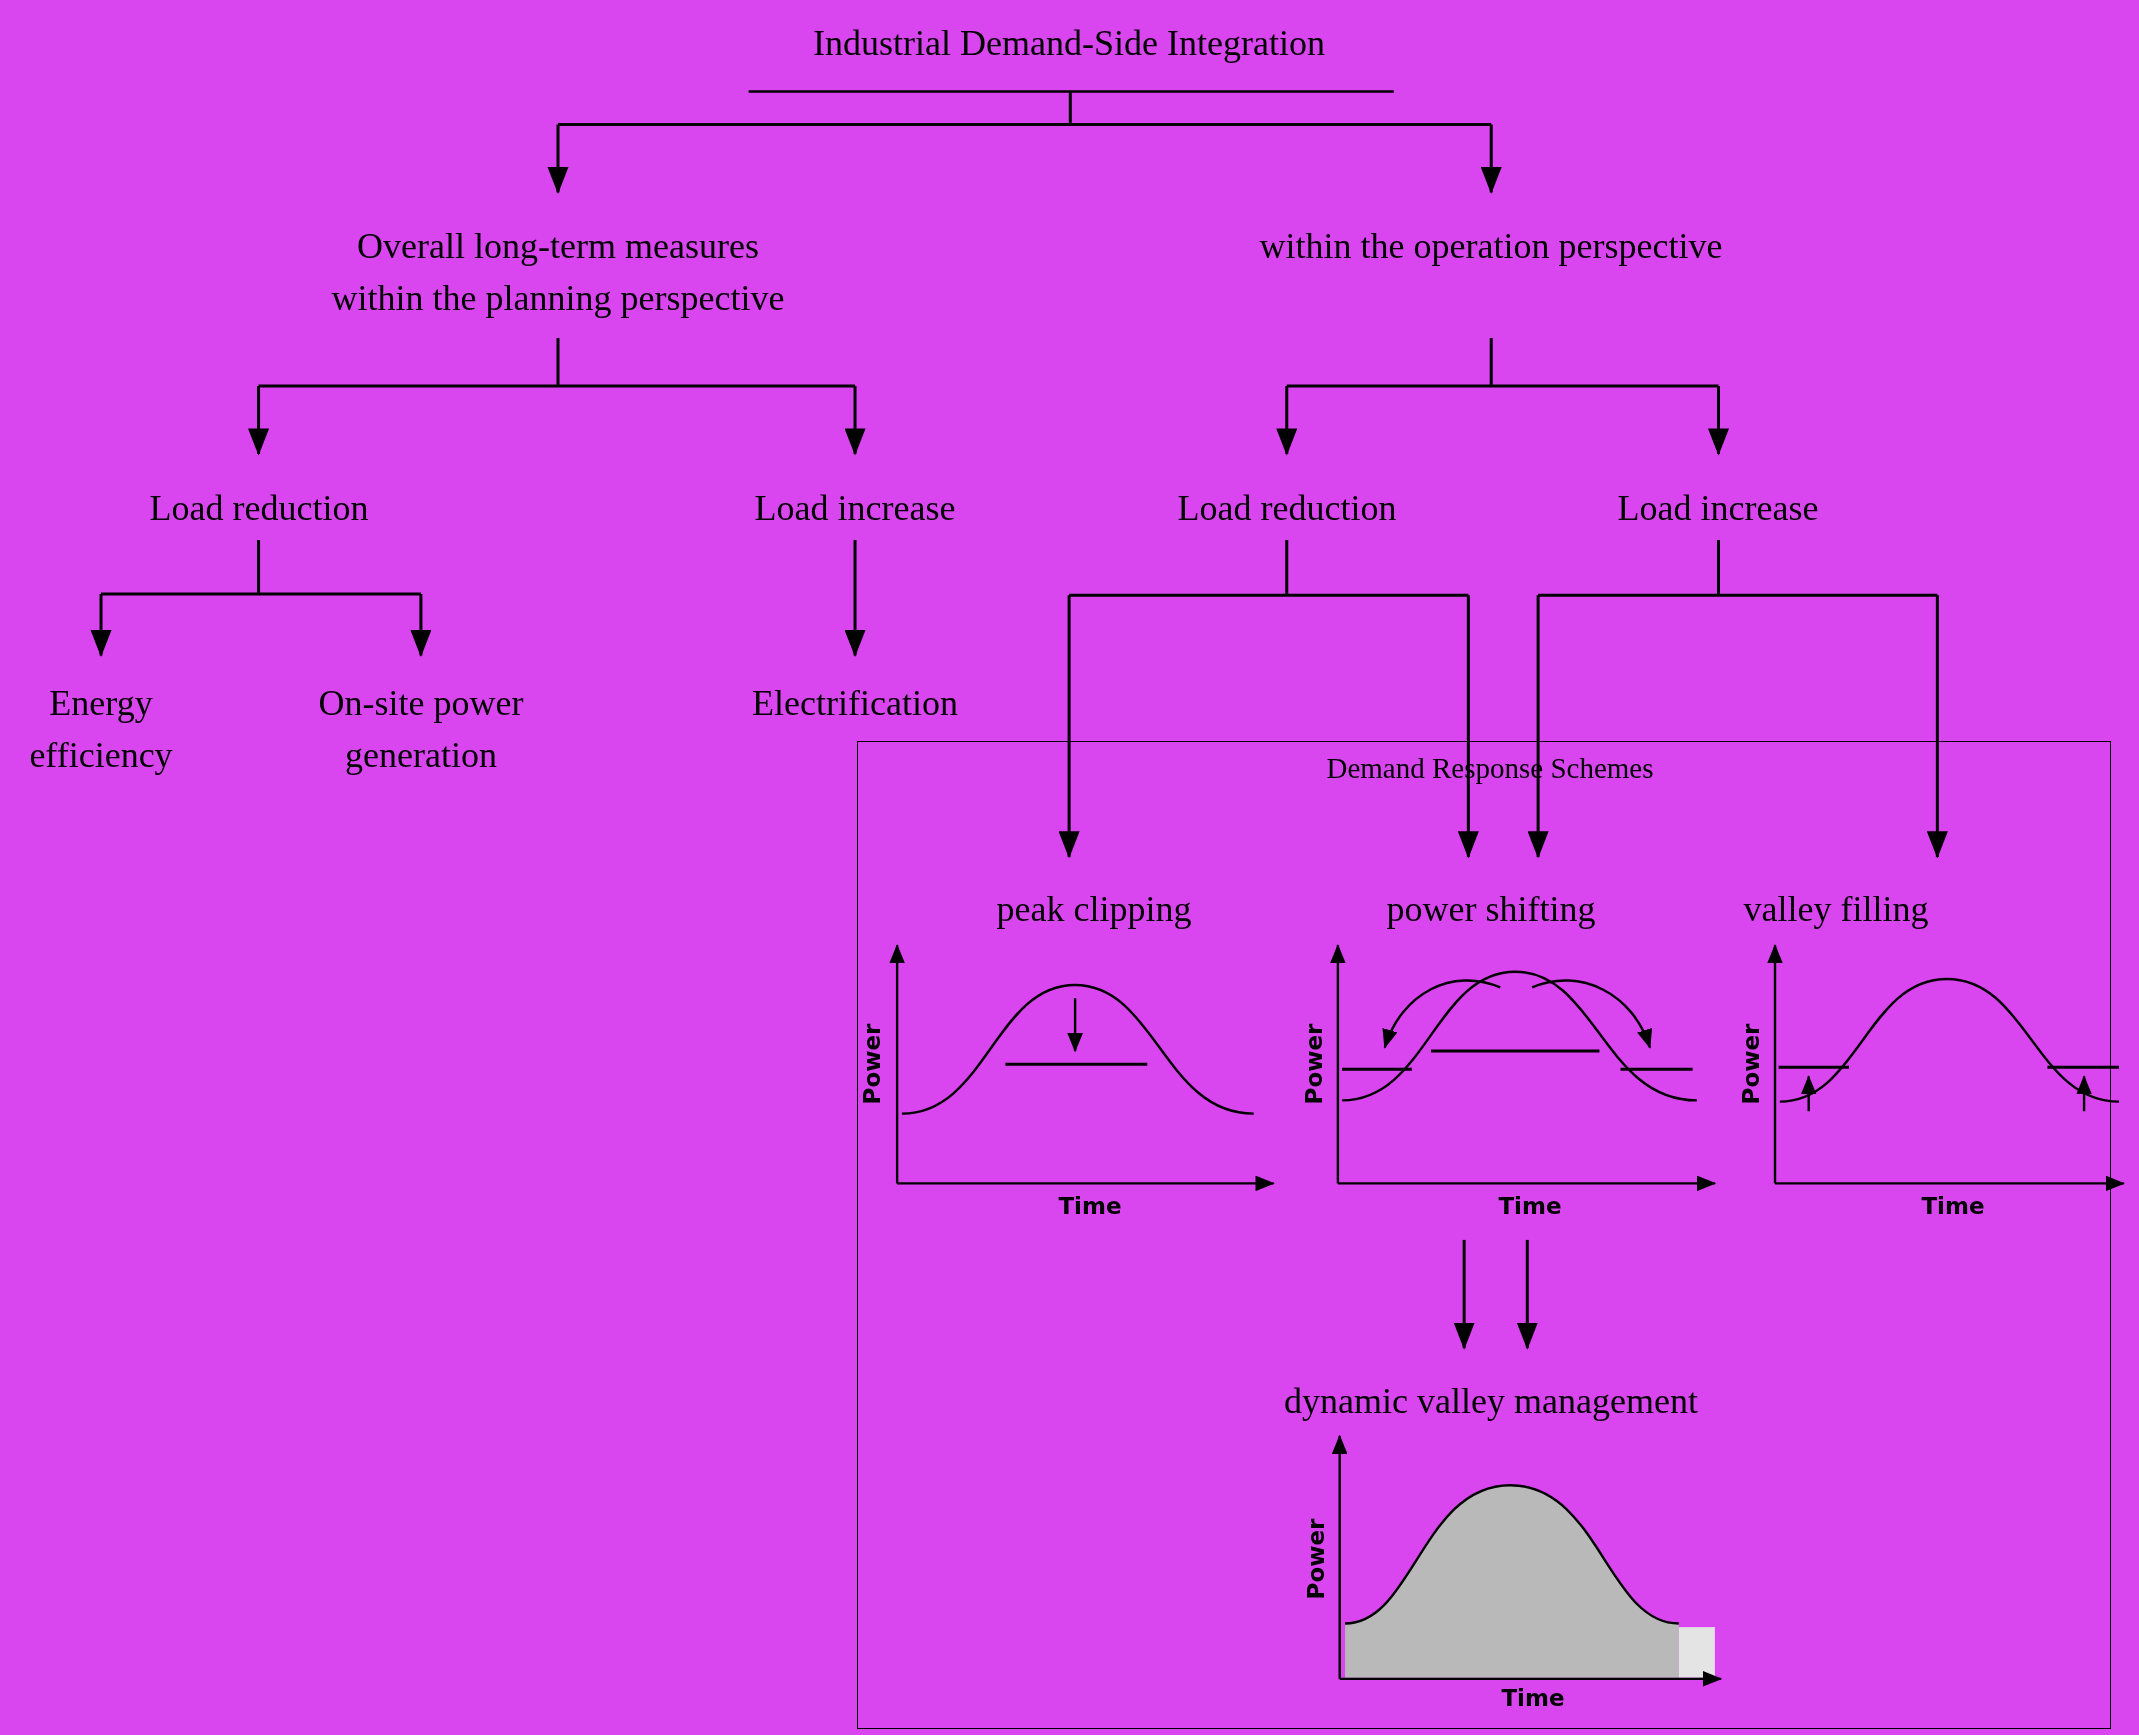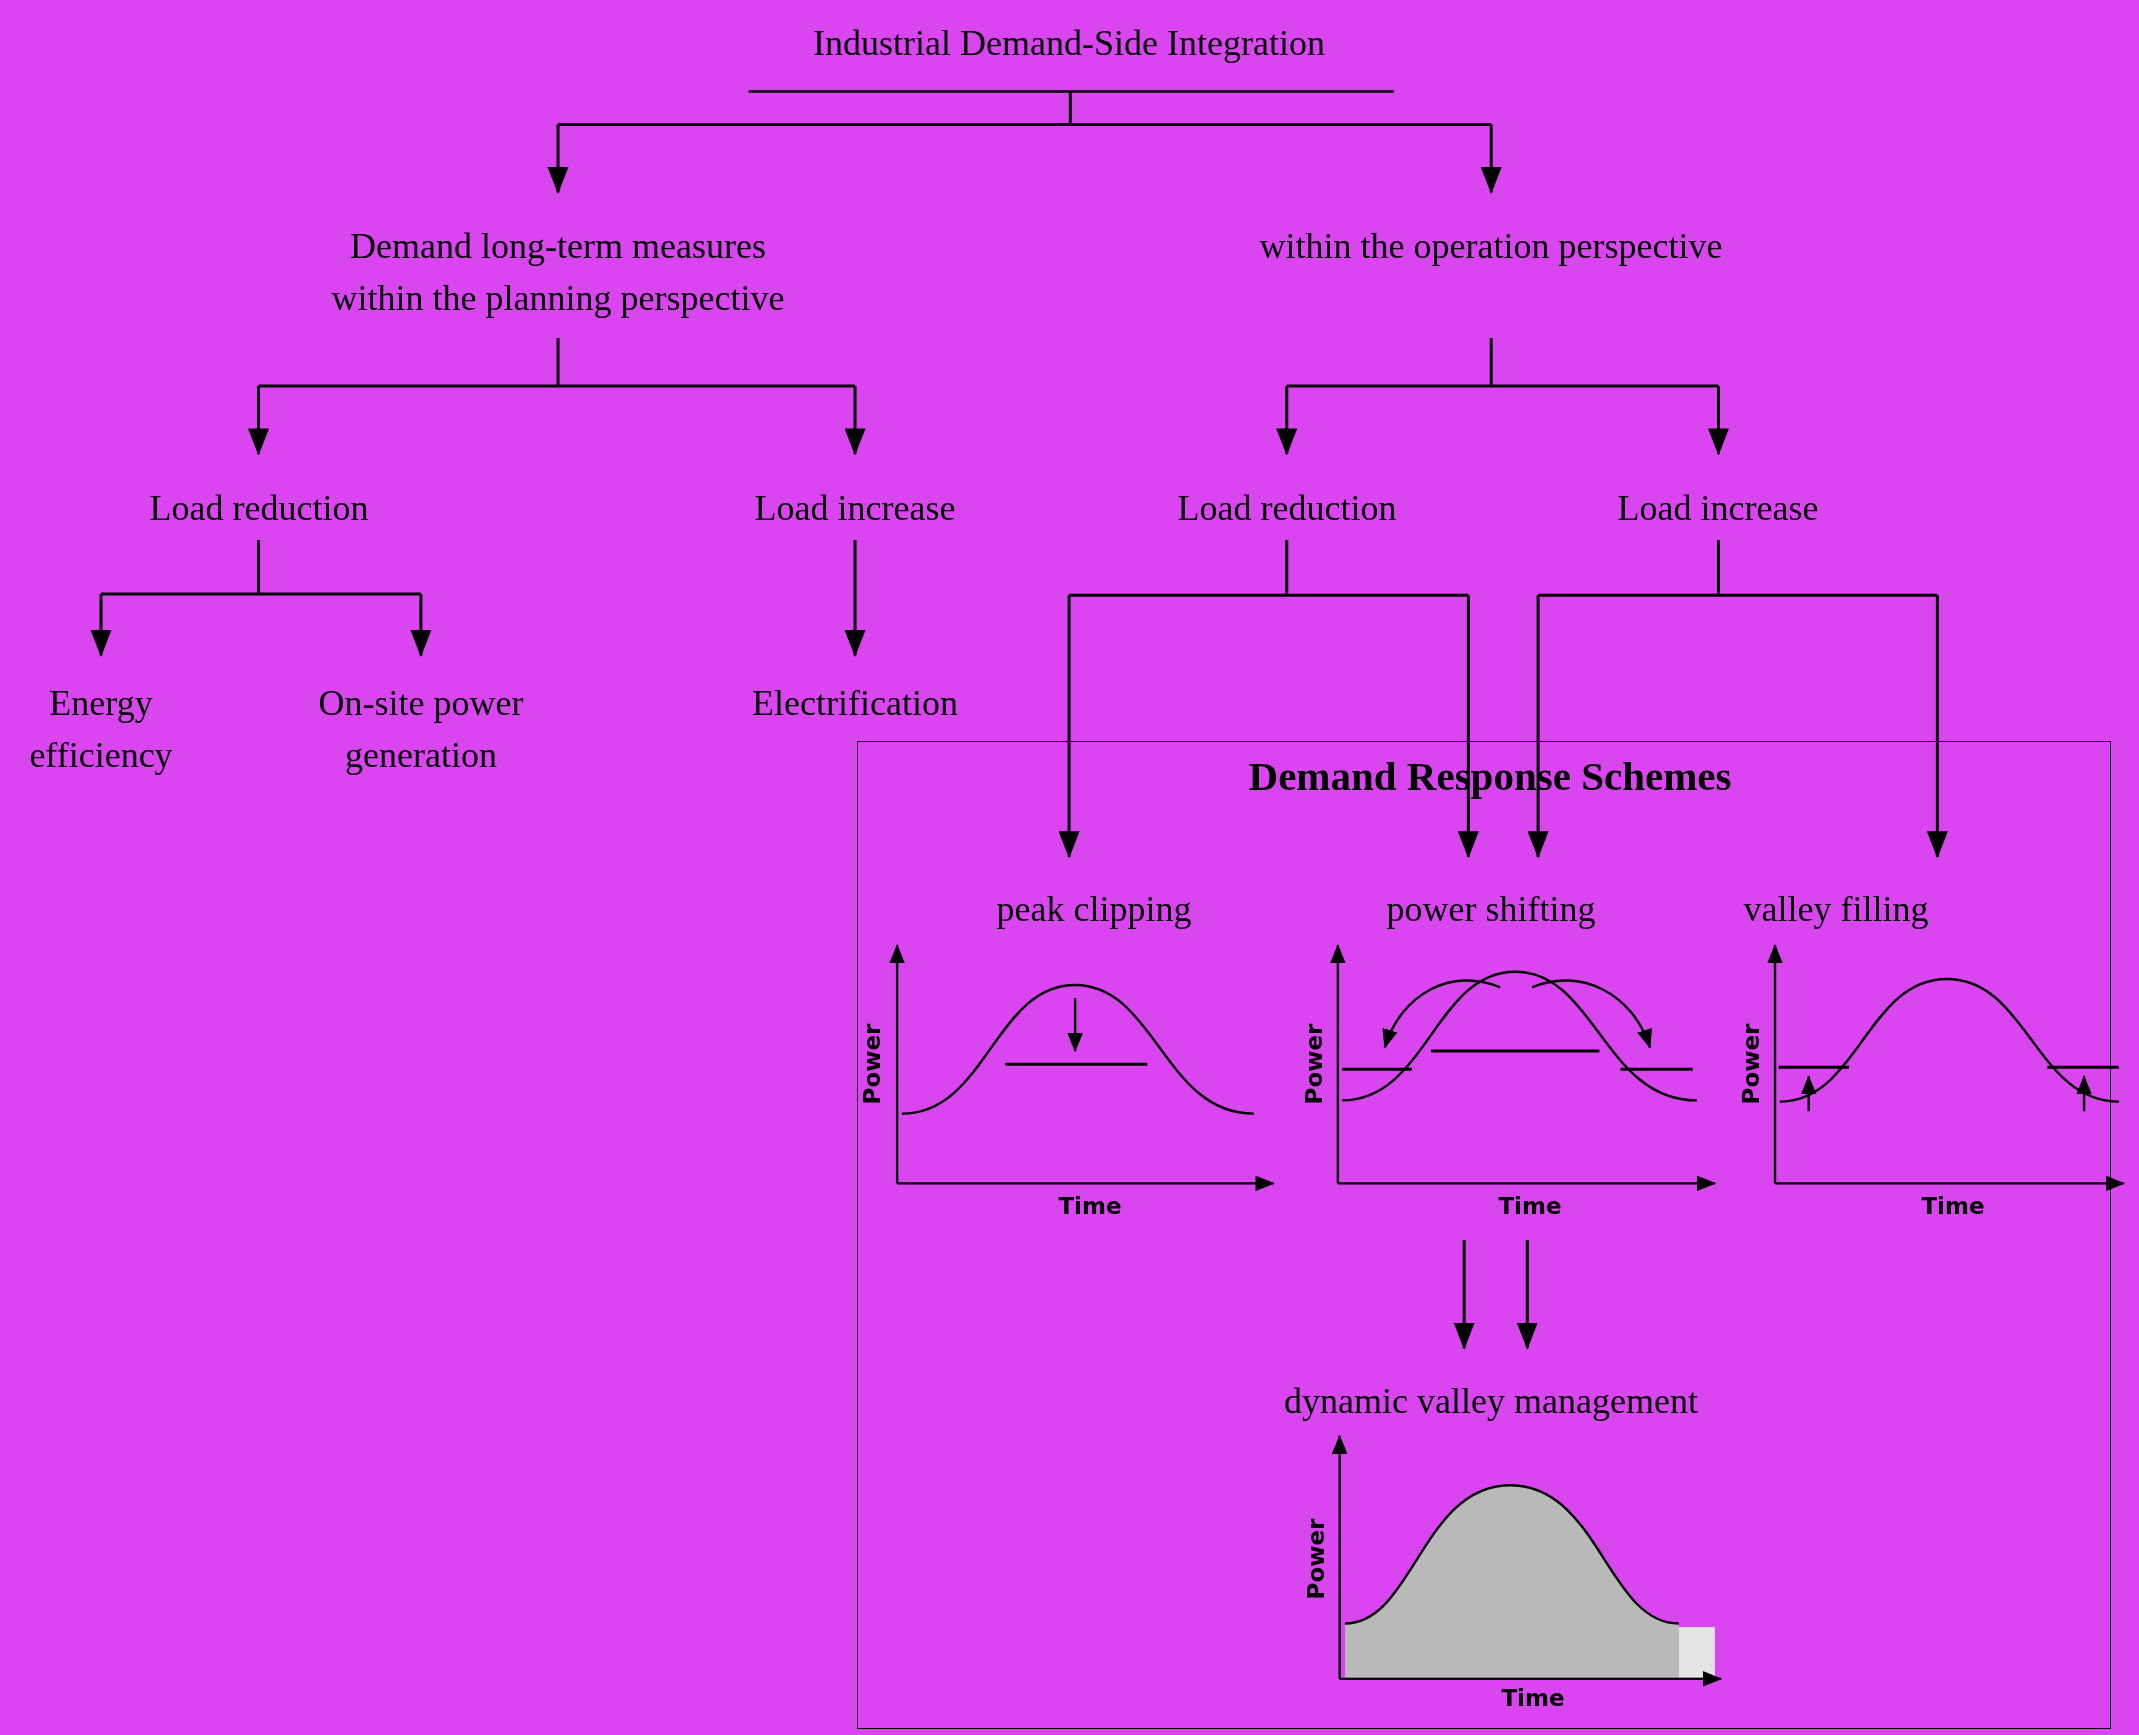--- a/index.html
+++ b/index.html
@@ -21,21 +21,21 @@
   }
   .label{
     position:absolute;
     transform:translateX(-50%);
     text-align:center;
     font-size:36px;
     line-height:1.45;
     white-space:nowrap;
     z-index:3;
   }
-  .label.bold{font-weight:bold;font-size:41px;}
+  .label.bold{font-weight:normal;font-size:29px;}
   .axis-label{
     position:absolute;
     font-family:"DejaVu Sans", sans-serif;
     font-weight:bold;
     font-size:23px;
     white-space:nowrap;
     z-index:3;
   }
   .axis-power{transform:translate(-50%,-50%) rotate(-90deg);}
   .axis-time{transform:translateX(-50%);}
@@ -129,21 +129,21 @@
       <rect x="2792" y="2706" width="60" height="84" fill="#e4e4e4" stroke="none"></rect>
       <path fill="none" stroke="#000" stroke-width="4" d="M2237,2700 C2350,2700 2365,2470 2512,2470 C2659,2470 2674,2700 2792,2700"></path>
       <path fill="none" stroke="#000" stroke-width="4" d="M2228,2792 V2388" marker-end="url(#ahs)"></path>
       <path fill="none" stroke="#000" stroke-width="4" d="M2228,2792 H2862" marker-end="url(#ahs)"></path>
     </g>
   </svg>
 
   <div class="label" style="left:1069px;top:17px;"><span>Industrial Demand-Side Integration</span></div>
 
   <div class="label" style="left:558px;top:220px;">
-    <div>Demand long-term measures</div>
+    <div>Overall long-term measures</div>
     <div>within the planning perspective</div>
   </div>
 
   <div class="label" style="left:1491px;top:220px;">
     <div>within the operation perspective</div>
   </div>
 
   <div class="label" style="left:259px;top:482px;">Load reduction</div>
 
   <div class="label" style="left:855px;top:482px;">Load increase</div>

